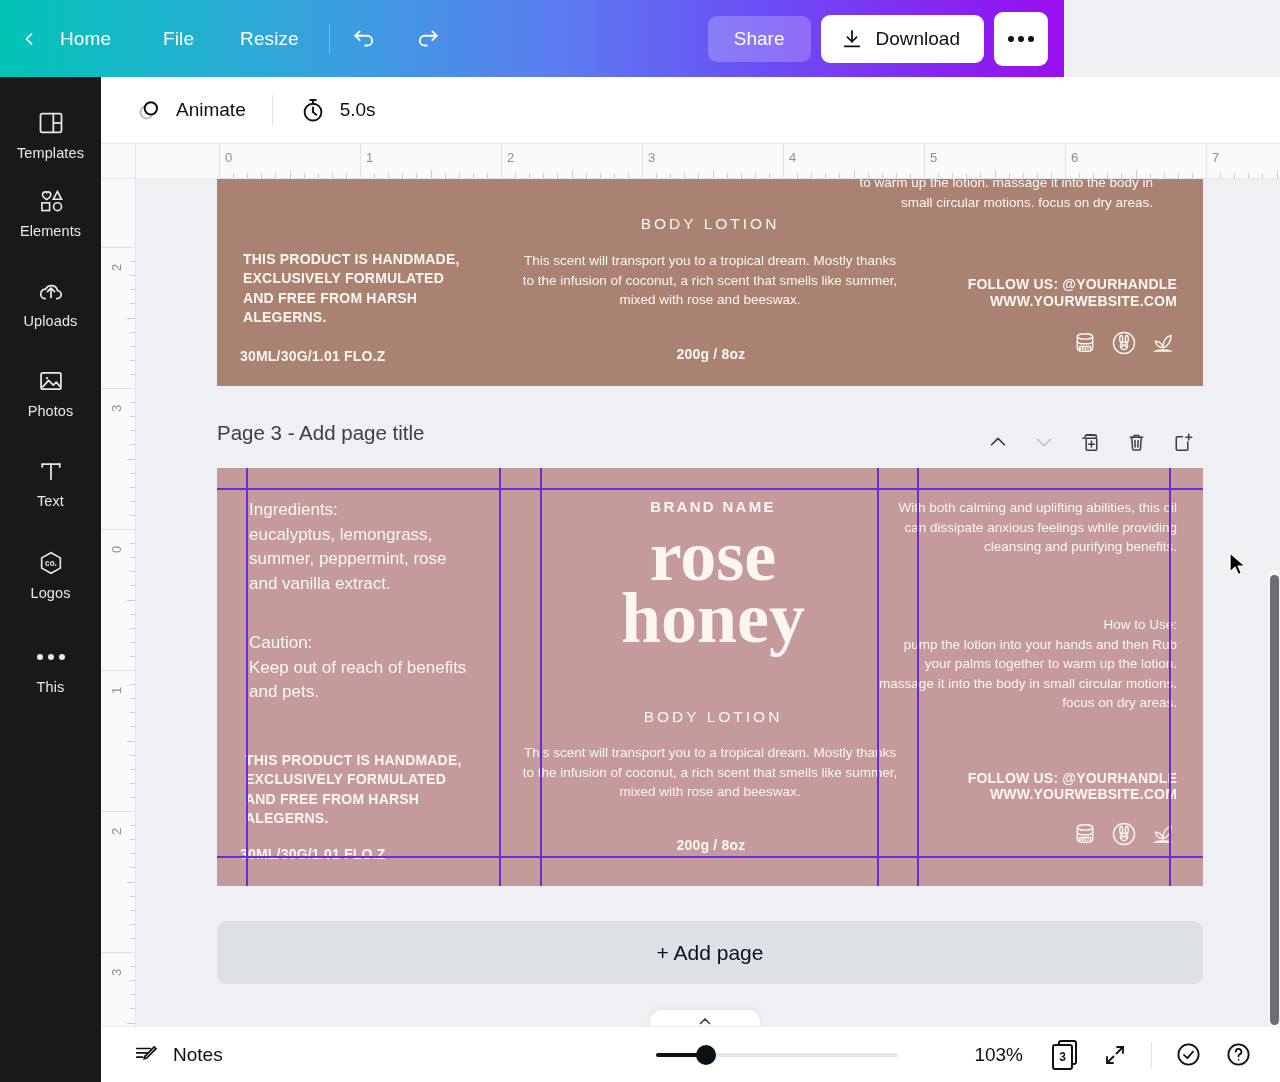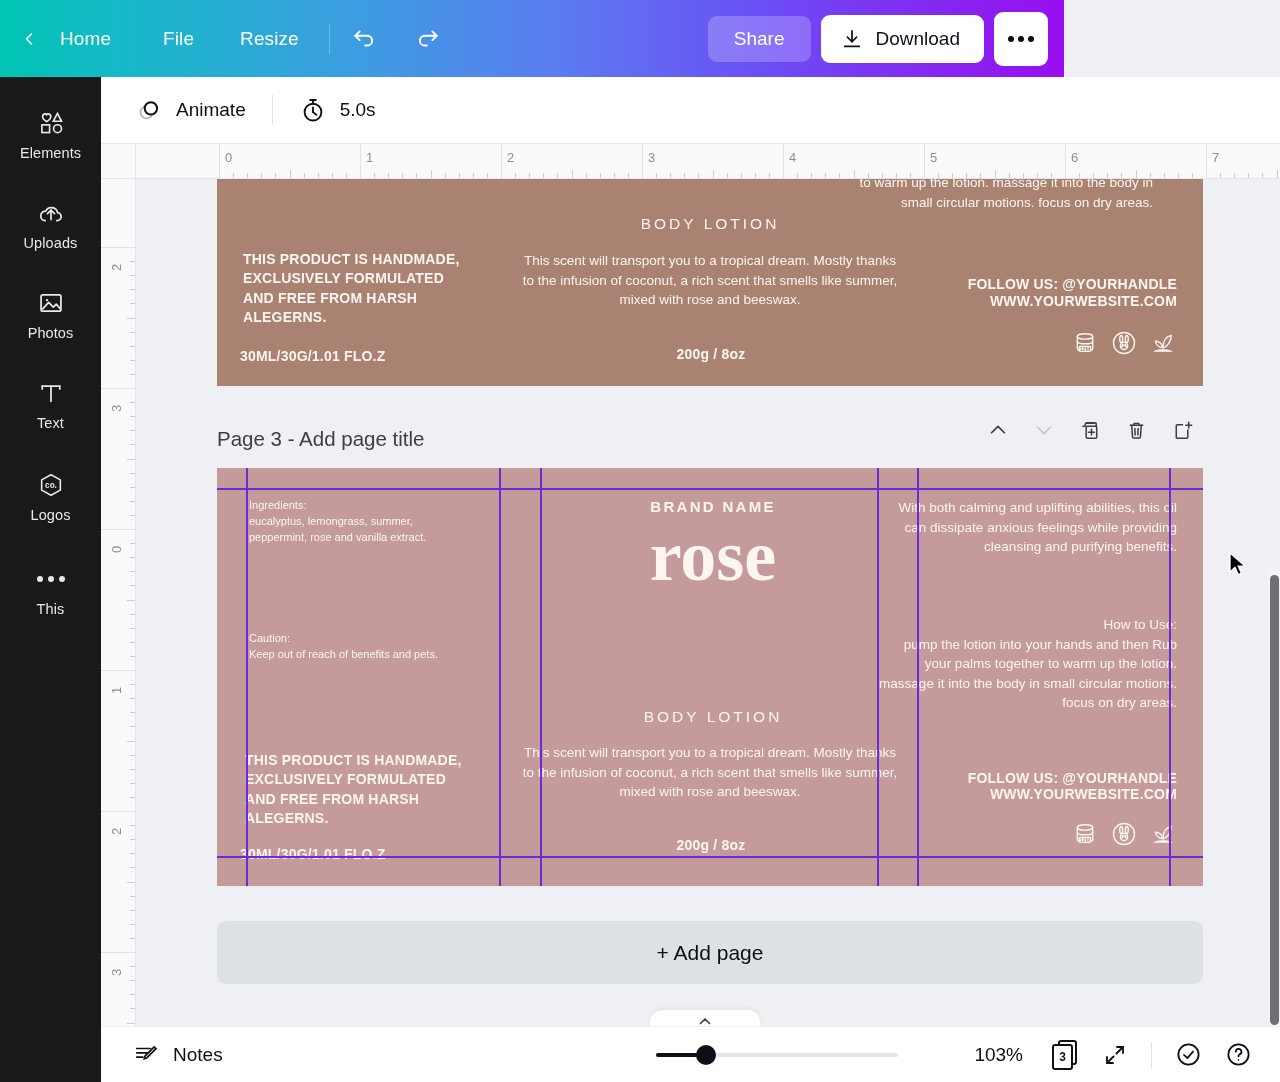--- a/index.html
+++ b/index.html
@@ -106,22 +106,22 @@
 
   .page-top {
     position: absolute; left: 81px; top: 0px; width: 986px; height: 207px;
     background: #a98271; overflow: hidden;
   }
   .page3 {
     position: absolute; left: 81px; top: 289px; width: 986px; height: 418px;
     background: #c49a9a; overflow: hidden;
   }
   .page-head {
-    position: absolute; left: 81px; top: 230px; width: 986px; height: 42px;
-    display: flex; align-items: flex-end;
+    position: absolute; left: 81px; top: 242px; width: 986px; height: 42px;
+    display: flex; align-items: flex-start;
   }
   .page-title { font-size: 20.5px; color: #3c4043; }
   .page-actions { margin-left: auto; display: flex; align-items: center; gap: 4px; }
   .pa-btn {
     width: 42px; height: 42px; border-radius: 8px; cursor: pointer;
     display: flex; align-items: center; justify-content: center;
   }
   .add-page {
     position: absolute; left: 81px; top: 742px; width: 986px; height: 63px;
     background: #dde0e5; border-radius: 9px; display: flex;
@@ -134,21 +134,21 @@
   .t-white { color: #fdf6f0; }
   .brand-name { font-size: 15px; letter-spacing: 2.3px; font-weight: bold; text-align: center; }
   .hero {
     font-family: "Liberation Serif", serif; font-weight: bold;
     font-size: 72px; line-height: .78; text-align: center; color: #fdf6f0;
   }
   .body-lotion { font-size: 15.5px; letter-spacing: 3px; text-align: center; }
   .scent { font-size: 13.5px; line-height: 1.45; text-align: center; }
   .para-r { font-size: 13.5px; line-height: 1.45; text-align: right; }
   .small-bold { font-size: 14px; font-weight: bold; line-height: 1.38; letter-spacing: .2px; }
-  .ingredients { font-size: 11px; line-height: 1.45; text-align: left; }
+  .ingredients { font-size: 17px; line-height: 1.45; text-align: left; }
   .badges { display: flex; gap: 11px; justify-content: flex-end; }
 
   
   .guide-v { position: absolute; top: 0; bottom: 0; width: 2px; background: #6c2bd9; }
   .guide-h { position: absolute; left: 0; right: 0; height: 2px; background: #6c2bd9; }
 
   
   .notes-handle {
     position: absolute; left: 650px; top: 1010px; width: 110px; height: 24px;
     background: #fff; border-radius: 12px 12px 0 0; display: flex;
@@ -248,20 +248,30 @@
             <i></i>
             <i></i>
             <i></i>
           </span>
       </div>
     </div>
   </div>
 
   <div class="sidebar">
 
+    <div class="sb-item">
+      <span class="sb-icon">
+        <svg width="28" height="28" viewBox="0 0 24 24" fill="none" stroke="#e6e8ea" stroke-width="1.5">
+          <rect x="3" y="4" width="18" height="16" rx="1.5"></rect>
+            <line x1="14" y1="4" x2="14" y2="20"></line>
+            <line x1="14" y1="12" x2="21" y2="12"></line>
+        </svg>
+      </span>
+      <span class="sb-label">Templates</span>
+    </div>
 
     <div class="sb-item">
       <span class="sb-icon">
         <svg width="28" height="28" viewBox="0 0 24 24" fill="none" stroke="#e6e8ea" stroke-width="1.4">
           <path d="M7.2 4.2c-1.4 0-2.4 1.1-2.4 2.4 0 2 2.6 3.6 3.5 4.2.9-.6 3.5-2.2 3.5-4.2 0-1.3-1-2.4-2.4-2.4-.6 0-1 .3-1.1.6-.2-.3-.6-.6-1.1-.6z"></path>
           <path d="M17.5 3.8 L21 10.5 L14 10.5 Z"></path>
           <rect x="4.2" y="13.6" width="6.6" height="6.6"></rect>
           <circle cx="17.6" cy="16.9" r="3.4"></circle>
         </svg>
       </span>
@@ -583,20 +593,21 @@
         </div>
       </div>
     </div>
 
     <div class="page3">
 
       <div class="d-panel t-white brand-name" style="left:396px; top:30px; width:200px;">BRAND NAME</div>
 
       <div class="d-panel hero" style="left:336px; top:60px; width:320px;">
         <div>rose</div>
+        <div style="margin-top:6px">honey</div>
       </div>
 
       <div class="d-panel t-white body-lotion" style="left:386px; top:240px; width:220px;">BODY LOTION</div>
 
       <div class="d-panel t-white scent" style="left:303px; top:275px; width:380px;">This scent will transport you to a tropical dream. Mostly thanks to the infusion of coconut, a rich scent that smells like summer, mixed with rose and beeswax.</div>
 
       <div class="d-panel t-white small-bold" style="left:404px; top:368px; width:180px; text-align:center;">200g / 8oz</div>
 
       <div class="d-panel t-white ingredients" style="left:32px; top:30px; width:222px;">
         <div>Ingredients:</div>

